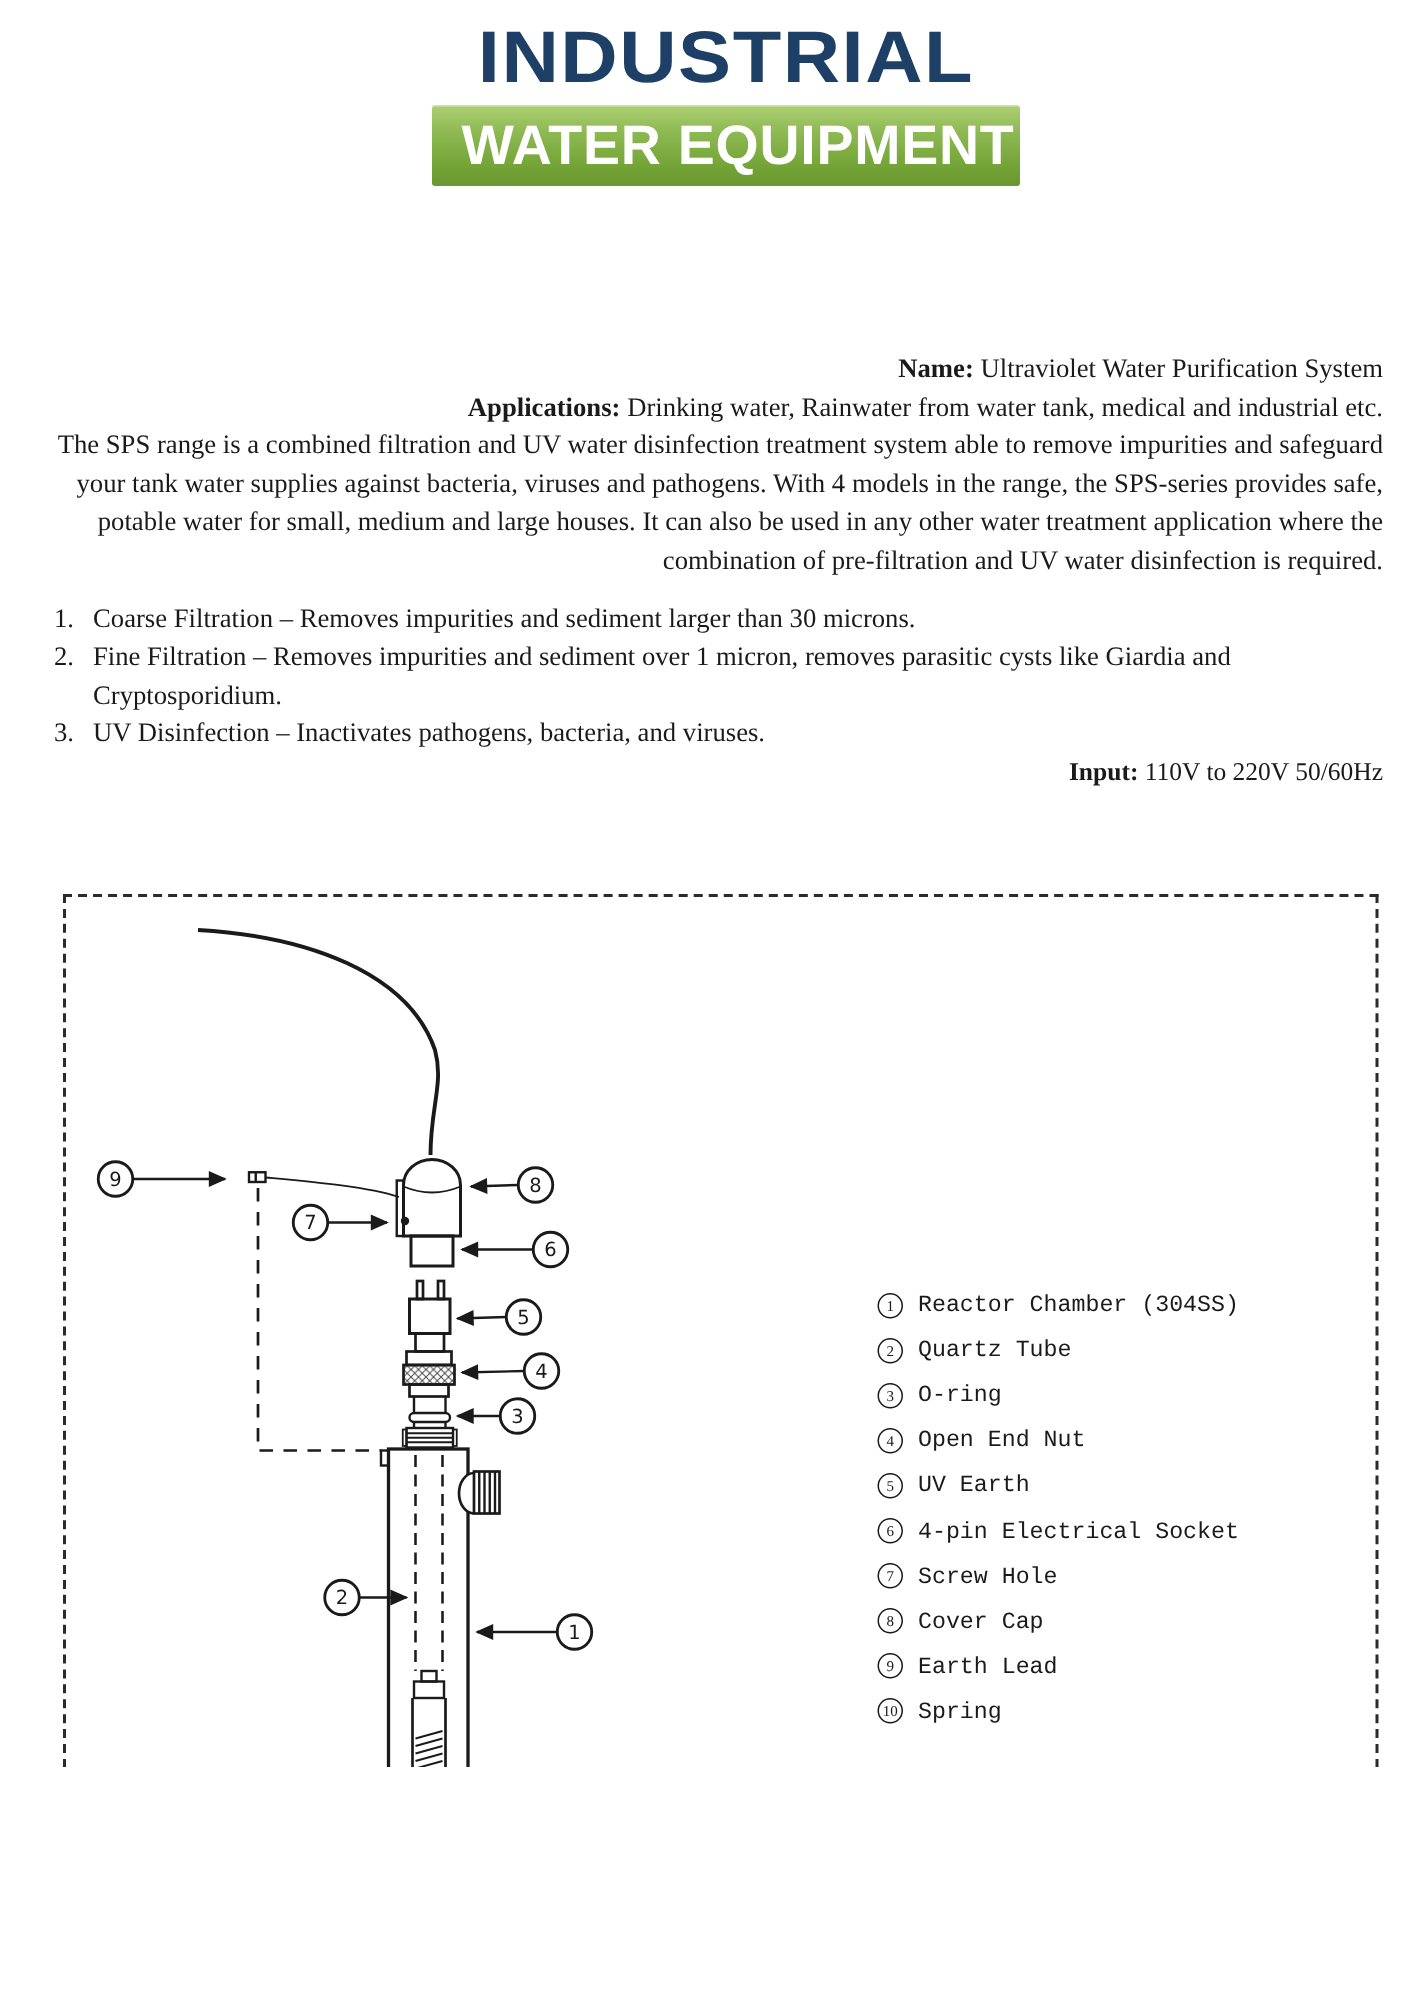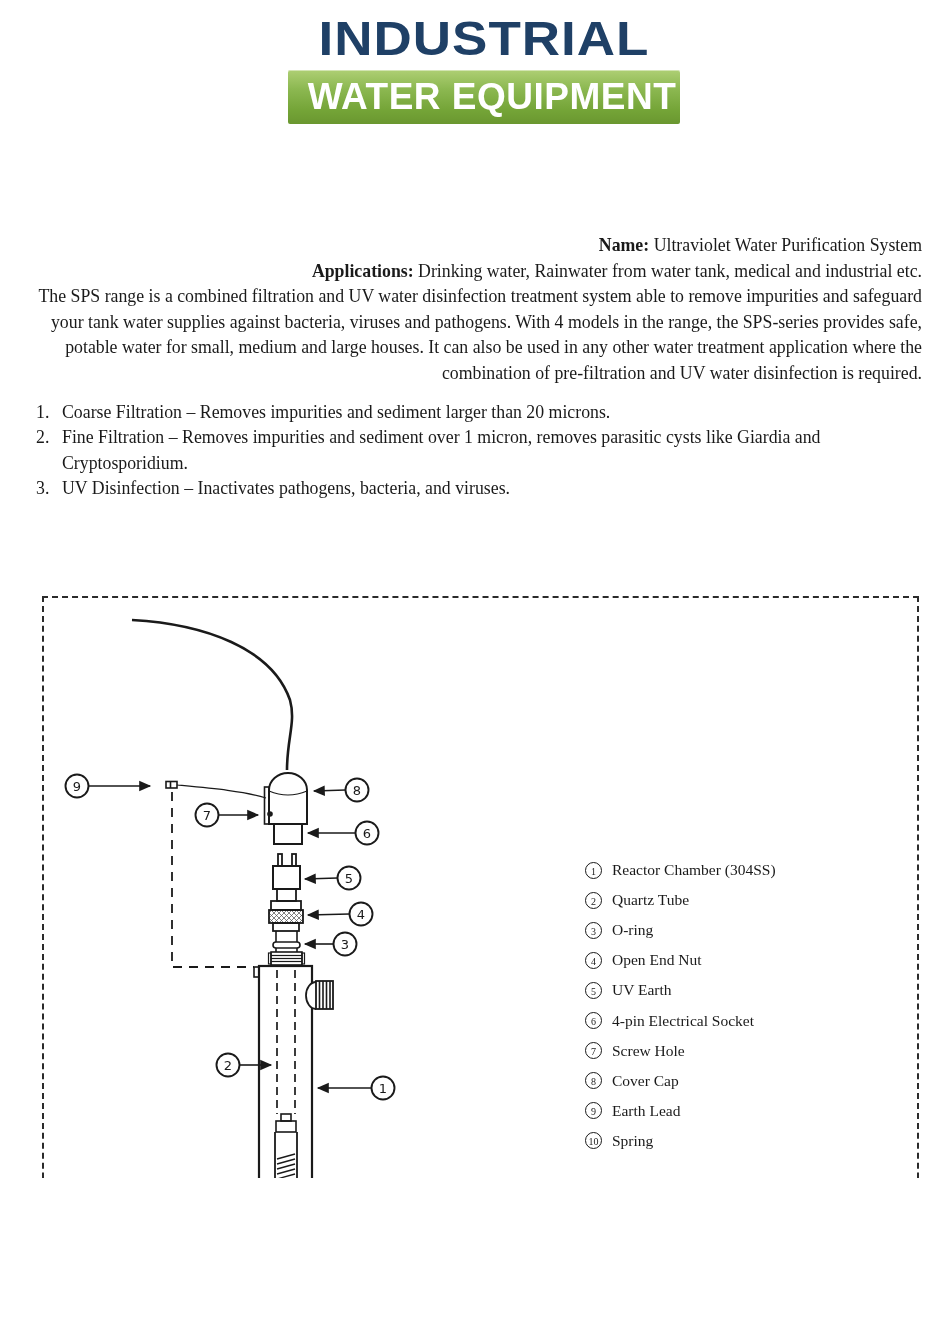--- a/index.html
+++ b/index.html
@@ -58,21 +58,21 @@
   }
   .diagram-svg{position:absolute;left:0;top:0;}
   .legend{position:absolute;left:541px;top:257px;}
   .legend-row{display:flex;align-items:center;height:30.1px;}
   .lg-num{
     flex:0 0 17px;height:17px;
     border:1.3px solid #1a1a1a;border-radius:50%;
     font-size:10px;line-height:17px;text-align:center;
     box-sizing:border-box;
   }
-  .lg-label{margin-left:10px;font-size:15.5px;}
+  .lg-label{margin-left:10px;font-size:15.5px;font-family:Liberation Mono, monospace;}
   
   .footer{
     position:absolute;left:0;top:1312px;width:950px;
     text-align:center;font-size:16.5px;
   }
 </style>
 </head>
 <body>
 
 <div class="page">
@@ -82,31 +82,32 @@
     <div class="logo-band">WATER EQUIPMENT</div>
   </div>
 
   <div class="content">
     <p><b>Name:</b> <span>Ultraviolet Water Purification System</span></p>
     <p><b>Applications:</b> <span>Drinking water, Rainwater from water tank, medical and industrial etc.</span></p>
     <p>The SPS range is a combined filtration and UV water disinfection treatment system able to remove impurities and safeguard your tank water supplies against bacteria, viruses and pathogens. With 4 models in the range, the SPS-series provides safe, potable water for small, medium and large houses. It can also be used in any other water treatment application where the combination of pre-filtration and UV water disinfection is required.</p>
     <ol class="steps">
       <li class="step">
         <span class="step-num">1.</span>
-        <span class="step-text">Coarse Filtration – Removes impurities and sediment larger than 20 microns.</span>
+        <span class="step-text">Coarse Filtration – Removes impurities and sediment larger than 30 microns.</span>
       </li>
       <li class="step">
         <span class="step-num">2.</span>
         <span class="step-text">Fine Filtration – Removes impurities and sediment over 1 micron, removes parasitic cysts like Giardia and Cryptosporidium.</span>
       </li>
       <li class="step">
         <span class="step-num">3.</span>
         <span class="step-text">UV Disinfection – Inactivates pathogens, bacteria, and viruses.</span>
       </li>
     </ol>
+    <p class="input-line"><b>Input:</b> <span>110V to 220V 50/60Hz</span></p>
   </div>
 
   <div class="diagram-box">
 
     <svg class="diagram-svg" width="430" height="674" viewBox="0 0 430 674" fill="none" stroke="#1a1a1a" stroke-width="1.6">
       <defs>
         <marker id="arr" viewBox="0 0 10 10" refX="9" refY="5" markerWidth="9.5" markerHeight="7.5" orient="auto-start-reverse">
           <polygon points="0,0.6 10,5 0,9.4" fill="#1a1a1a" stroke="none"></polygon>
         </marker>
         <pattern id="xh" patternUnits="userSpaceOnUse" width="5" height="5">

